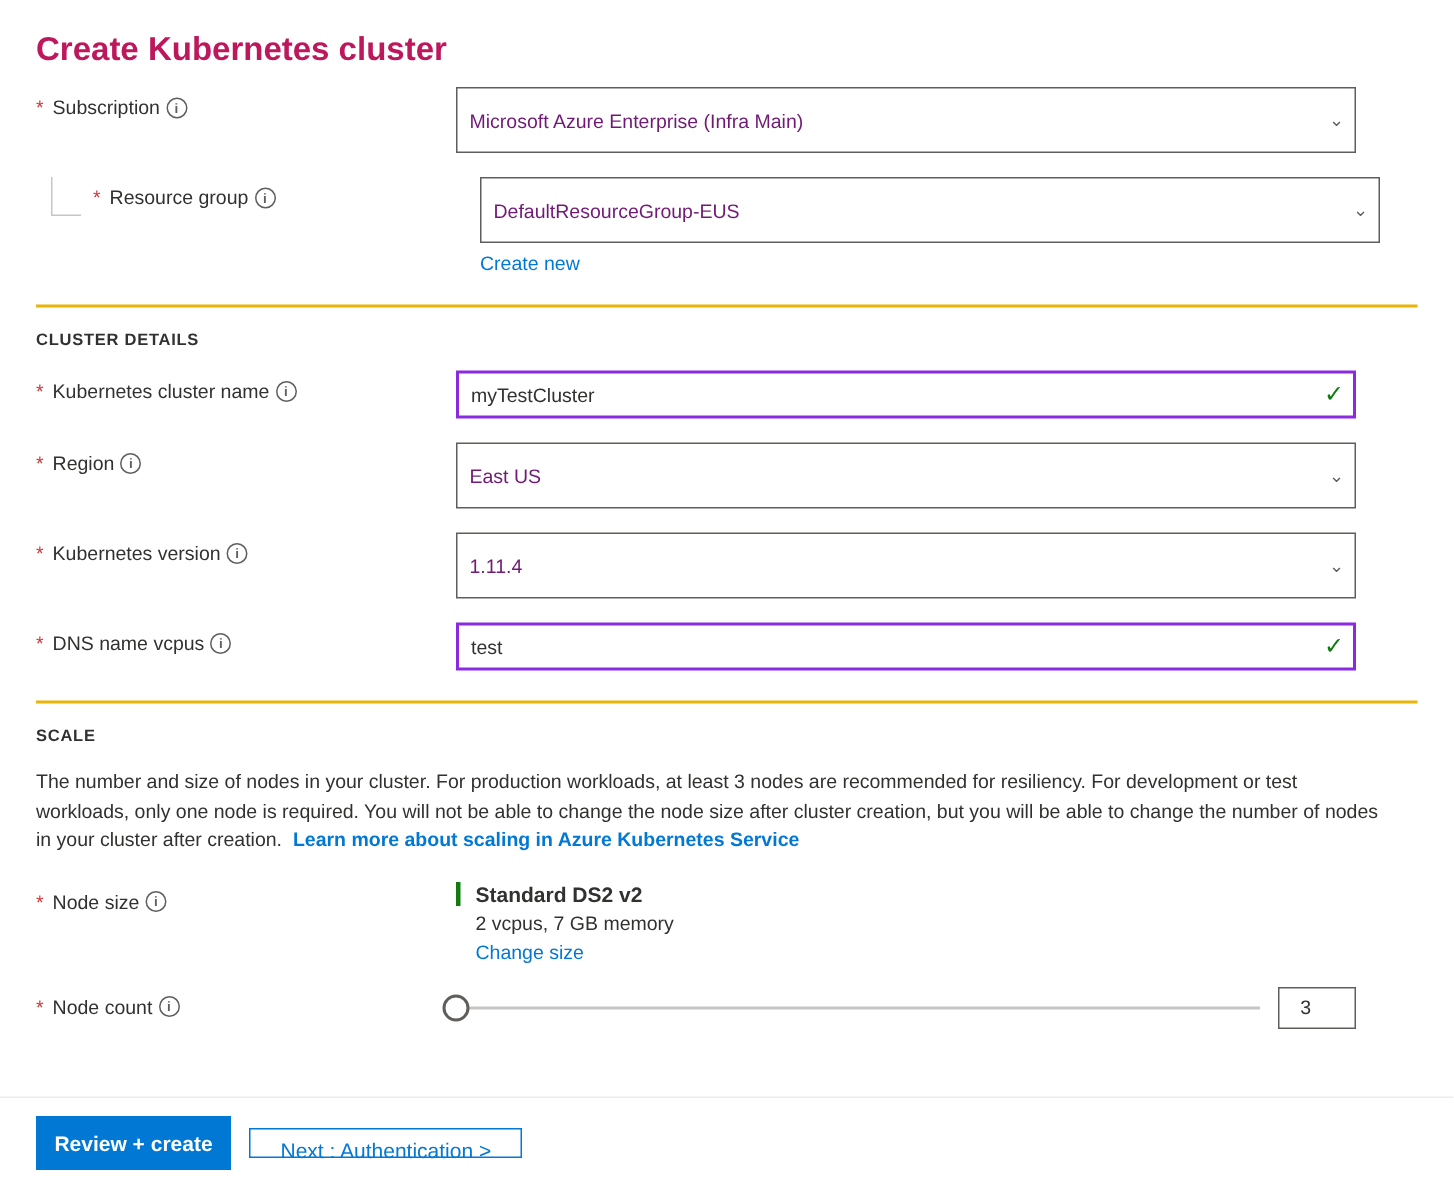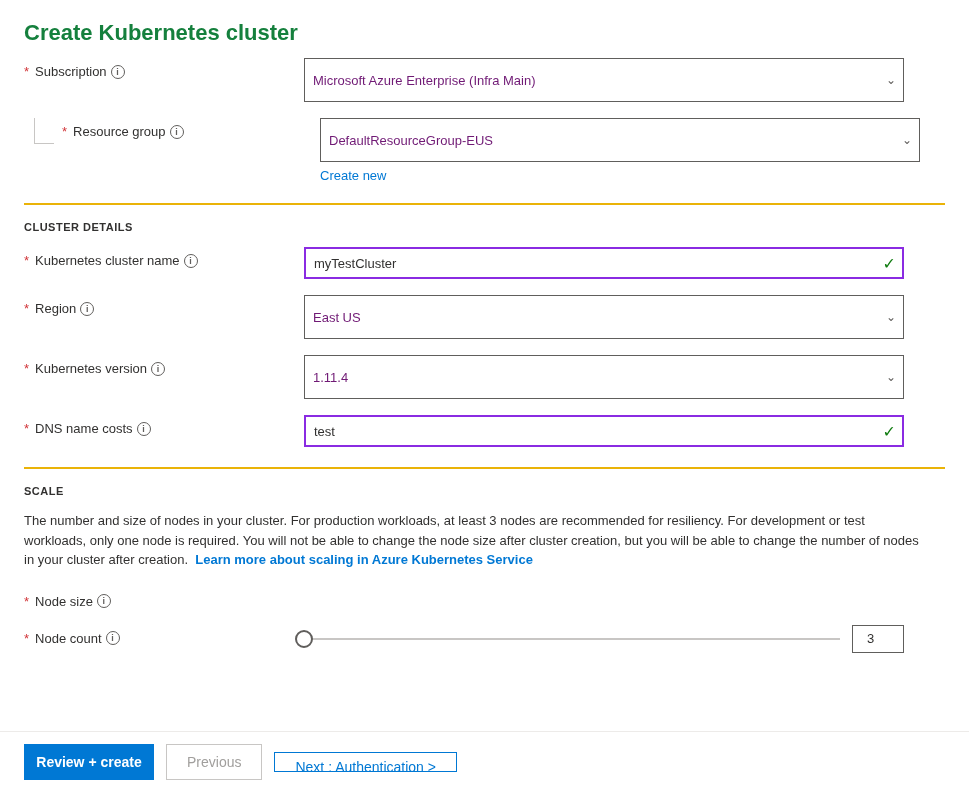--- a/index.html
+++ b/index.html
@@ -14,21 +14,21 @@
       flex-direction: column;
     }
     .main-content {
       flex: 1;
       padding: 20px 24px 10px 24px;
       overflow-y: auto;
     }
     h1 {
       font-size: 22px;
       font-weight: 600;
-      color: #15803d;
+      color: #be185d;
       margin-bottom: 12px;
     }
     .description {
       font-size: 13px;
       color: #323130;
       margin-bottom: 20px;
       line-height: 1.5;
       max-width: 900px;
     }
     .form-row {
@@ -340,21 +340,21 @@
           <option>1.11.4</option>
         </select>
         <span class="dropdown-chevron">⌄</span>
       </div>
     </div>
   </div>
 
   <div class="form-row">
     <div class="form-label">
       <span class="required-star">*</span>
-      <span>DNS name costs</span>
+      <span>DNS name vcpus</span>
       <span class="info-icon">i</span>
     </div>
     <div class="form-control-wrap">
       <div class="input-with-check">
         <input type="text" value="test" style="">
         <span class="check-icon">✓</span>
       </div>
     </div>
   </div>
 
@@ -362,20 +362,25 @@
   <p class="scale-desc">
     <span>The number and size of nodes in your cluster. For production workloads, at least 3 nodes are recommended for resiliency. For development or test workloads, only one node is required. You will not be able to change the node size after cluster creation, but you will be able to change the number of nodes in your cluster after creation.</span>
     &nbsp;<a href="#">Learn more about scaling in Azure Kubernetes Service</a>
   </p>
 
   <div class="form-row">
     <div class="form-label">
       <span class="required-star">*</span>
       <span>Node size</span>
       <span class="info-icon">i</span>
+    </div>
+    <div class="node-size-info">
+      <div class="node-size-value">Standard DS2 v2</div>
+      <div class="node-size-details">2 vcpus, 7 GB memory</div>
+      <a class="change-size-link" href="#">Change size</a>
     </div>
   </div>
 
   <div class="form-row">
     <div class="form-label">
       <span class="required-star">*</span>
       <span>Node count</span>
       <span class="info-icon">i</span>
     </div>
     <div class="form-control-wrap">
@@ -386,15 +391,14 @@
           </div>
         </div>
         <input type="number" class="node-count-input" value="3" style="">
       </div>
     </div>
   </div>
 </div>
 
 <div class="footer">
   <button class="btn-primary">Review + create</button>
-  <button class="btn-secondary">Previous</button>
   <button class="btn-outline">Next : Authentication &gt;</button>
 </div>
 
 </body></html>

